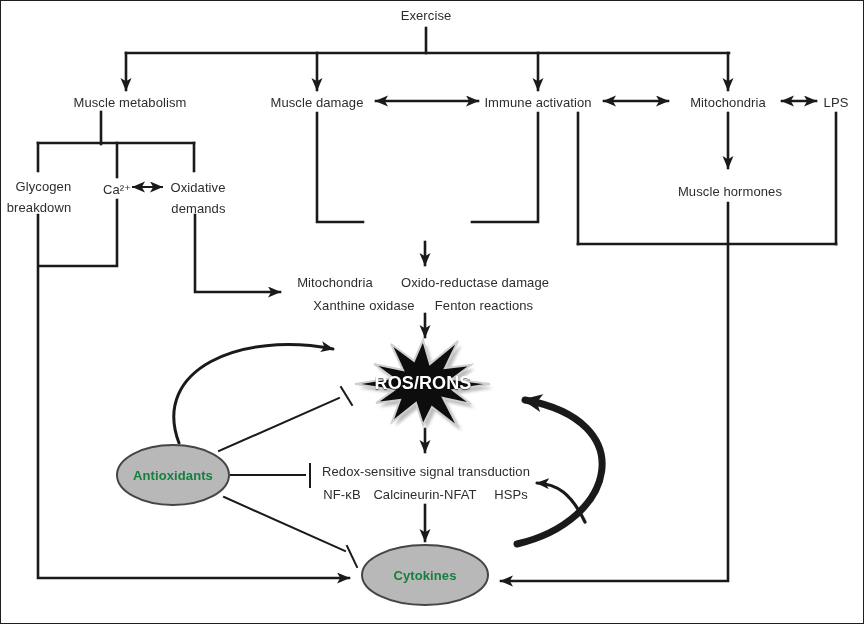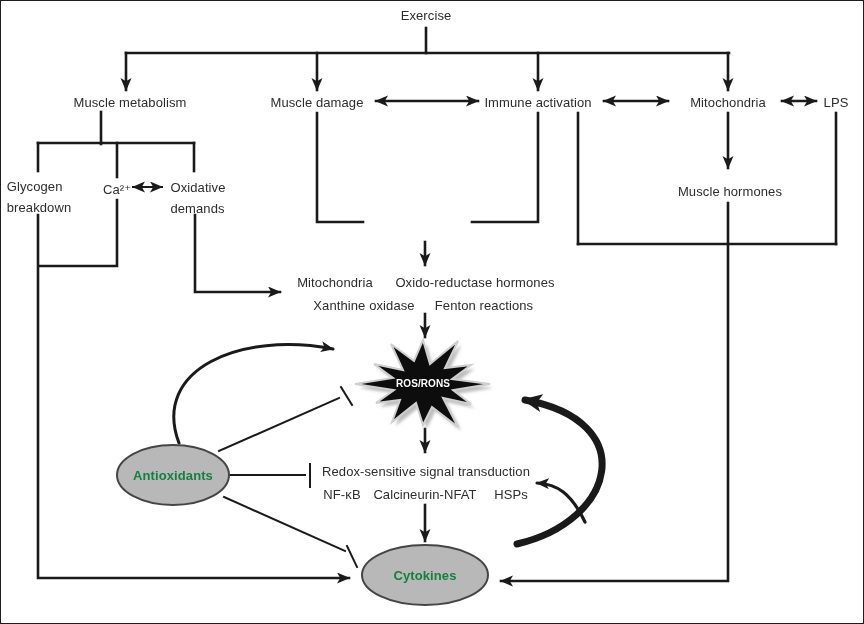--- a/index.html
+++ b/index.html
@@ -10,28 +10,28 @@
     border:1px solid var(--frame,#1f1f1f);
     box-sizing:border-box;
     font-family:"Liberation Sans","DejaVu Sans",sans-serif;
     overflow:hidden;
   }
   .canvas svg{position:absolute;left:0;top:0;}
   .lbl{
     position:absolute;
     transform:translate(-50%,-50%);
     white-space:pre-line;
-    text-align:left;
+    text-align:right;
     font-size:13px;
     line-height:21px;
     color:var(--text,#2d2d2d);
     letter-spacing:.1px;
   }
   .lbl.node{font-weight:600;color:#15803d;}
-  .lbl.ros{font-weight:600;color:var(--ros-text,#fff);font-size:10px;text-shadow:0 1px 1px rgba(0,0,0,.6);}
+  .lbl.ros{font-weight:600;color:var(--ros-text,#fff);font-size:18px;text-shadow:0 1px 1px rgba(0,0,0,.6);}
   .stroke{stroke:var(--line,#1a1a1a);fill:none;stroke-width:2.6;stroke-linecap:square;stroke-linejoin:miter;}
   .thin{stroke-width:2;}
   .curveA{stroke-width:3;stroke-linecap:round;}
   .curveE{stroke-width:7;stroke-linecap:round;}
   .curveF{stroke-width:3.2;stroke-linecap:round;}
   .mk{fill:var(--line,#1a1a1a);}
   .star-main{fill:var(--star-fill,#0d0d0d);stroke:var(--star-rim,#cfcfcf);stroke-width:2;}
   .star-sh{fill:var(--star-shadow,#bdbdbd);}
   .nodeShape{fill:var(--node-fill,#b8b8b8);stroke:var(--node-stroke,#454545);stroke-width:2;}
 </style>
@@ -112,21 +112,21 @@
   <div class="lbl" style="left:537px;top:101px">Immune activation</div>
   <div class="lbl" style="left:727px;top:101px">Mitochondria</div>
   <div class="lbl" style="left:835px;top:101px">LPS</div>
   <div class="lbl" style="left:38px;top:196px">Glycogen
 breakdown</div>
   <div class="lbl" style="left:116px;top:188px">Ca²⁺</div>
   <div class="lbl" style="left:197px;top:197px">Oxidative
 demands</div>
   <div class="lbl" style="left:729px;top:190px">Muscle hormones</div>
   <div class="lbl" style="left:334px;top:281px">Mitochondria</div>
-  <div class="lbl" style="left:474px;top:281px">Oxido-reductase hormones</div>
+  <div class="lbl" style="left:474px;top:281px">Oxido-reductase damage</div>
   <div class="lbl" style="left:363px;top:304px">Xanthine oxidase</div>
   <div class="lbl" style="left:483px;top:304px">Fenton reactions</div>
   <div class="lbl ros" style="left:422px;top:382px">ROS/RONS</div>
   <div class="lbl" style="left:425px;top:470px">Redox-sensitive signal transduction</div>
   <div class="lbl" style="left:341px;top:493px">NF-κB</div>
   <div class="lbl" style="left:424px;top:493px">Calcineurin-NFAT</div>
   <div class="lbl" style="left:510px;top:493px">HSPs</div>
   <div class="lbl node" style="left:172px;top:474px">Antioxidants</div>
   <div class="lbl node" style="left:424px;top:574px">Cytokines</div>
 </div>

